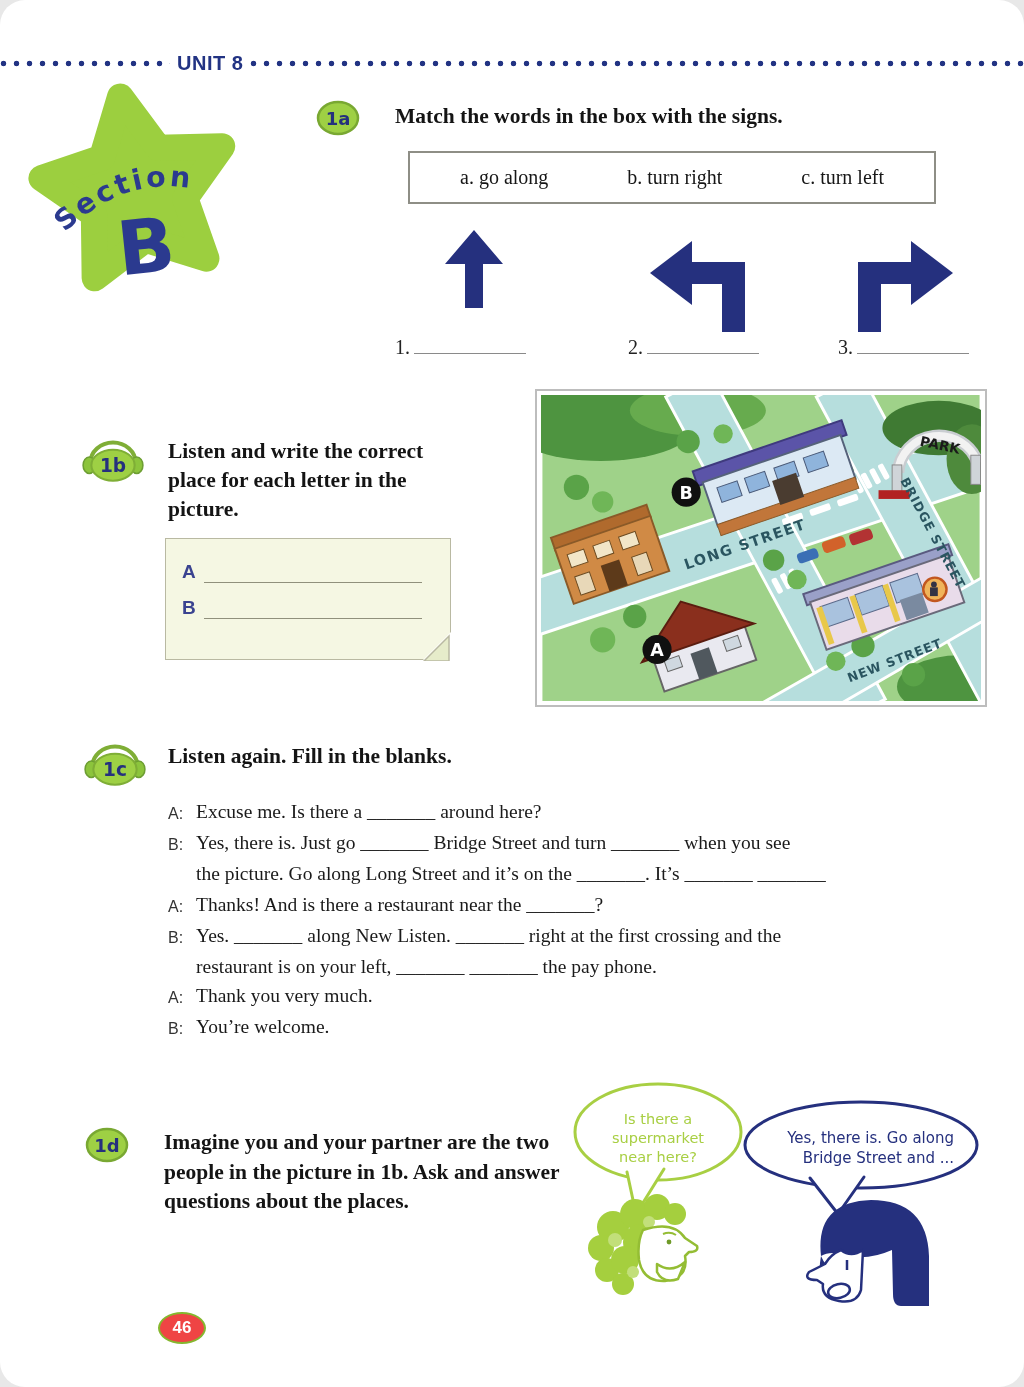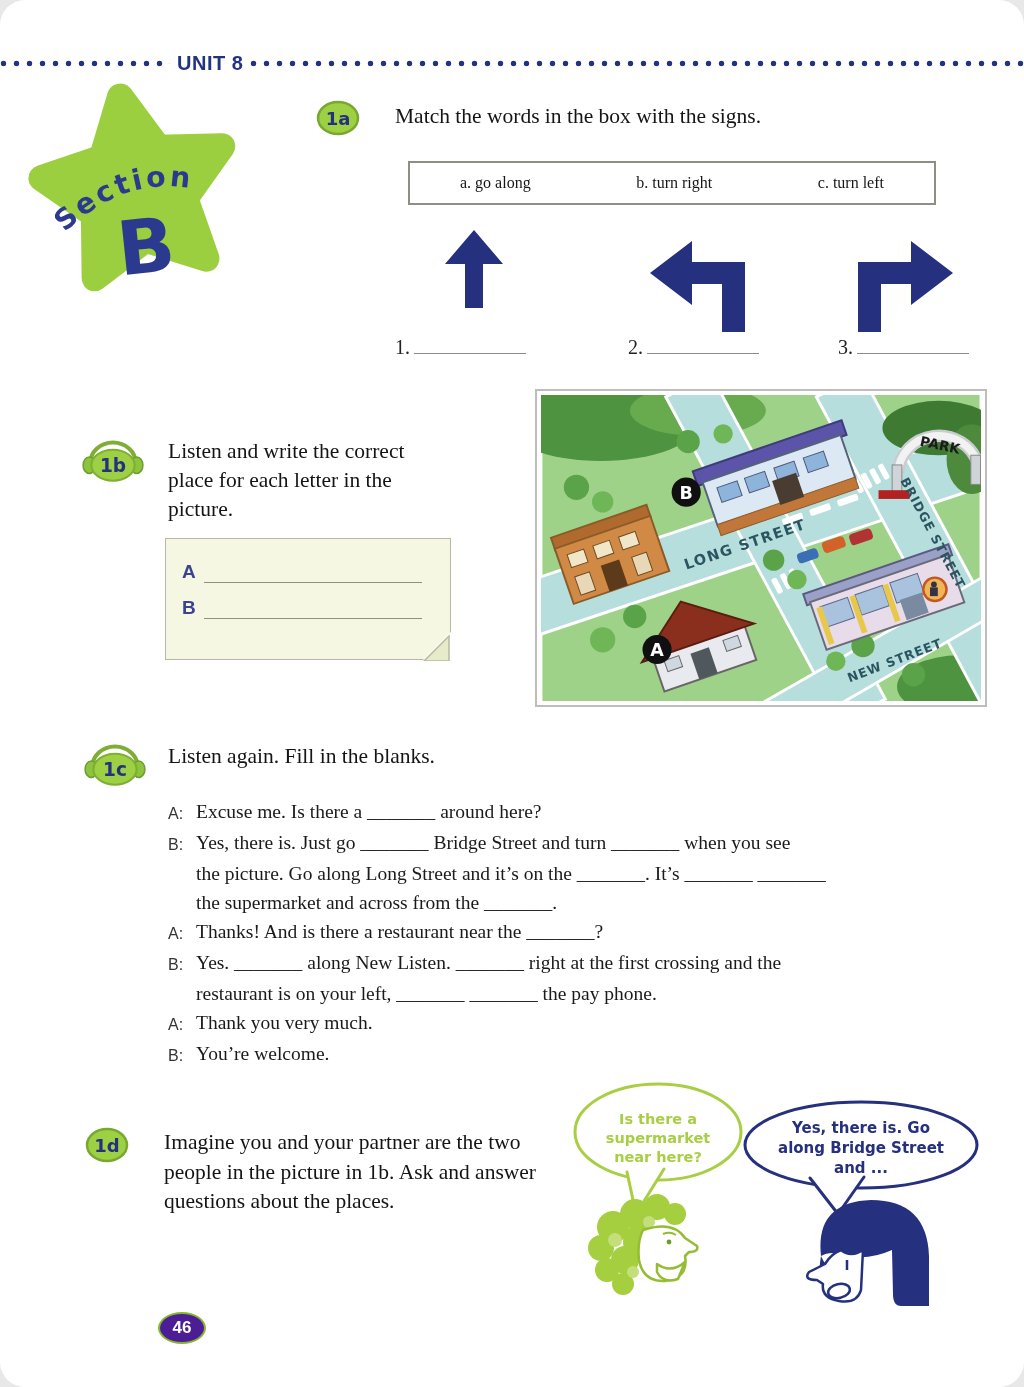--- a/index.html
+++ b/index.html
@@ -24,30 +24,30 @@
   #section-star { left:18px; top:80px; width:238px; height:218px; }
 
   
   .badge-sm { width:46px; height:38px; }
   .badge-hp { width:66px; height:50px; }
   #badge-1a { left:315px; top:99px; }
   #badge-1b { left:80px; top:434px; }
   #badge-1c { left:82px; top:738px; }
   #badge-1d { left:84px; top:1126px; }
 
-  .h-bold { font-weight:normal; font-size:21.5px; color:#141414; }
+  .h-bold { font-weight:bold; font-size:21.5px; color:#141414; }
   #heading-1a { left:395px; top:104px; }
   #text-1b   { left:168px; top:437px; width:258px; line-height:29px; }
   #heading-1c{ left:168px; top:744px; }
   #text-1d   { left:164px; top:1128px; width:404px; line-height:29.5px; }
 
   
-  #word-box { left:408px; top:161px; width:528px; height:44px;
+  #word-box { left:408px; top:151px; width:528px; height:53px;
               border:2px solid #8e8e86; display:flex; align-items:center;
-              justify-content:space-between; padding:0 50px; font-size:16px; color:#161616; }
+              justify-content:space-between; padding:0 50px; font-size:20px; color:#161616; }
 
   
   #sign-1 { left:445px; top:230px; }
   #sign-2 { left:650px; top:237px; }
   #sign-3 { left:858px; top:237px; }
 
   .blank-row { top:336px; font-size:20px; color:#222; }
   #blank-1 { left:395px; } #blank-2 { left:628px; } #blank-3 { left:838px; }
   .blank-line { display:inline-block; width:112px; border-bottom:1.5px solid #8a8a8a; height:18px; margin-left:4px; }
 
@@ -67,30 +67,30 @@
 
   
   #dialogue { left:168px; top:797px; width:840px; font-size:19.5px; line-height:29px; color:#1a1a1a; }
   .dlg-row { display:flex; white-space:nowrap; }
   .spk { width:28px; flex:none; font-family:"Liberation Sans",sans-serif; font-size:16px; color:#333; padding-top:2px; }
 
   
   .bubble { position:absolute; }
   .bubble svg { position:absolute; inset:0; overflow:visible; }
   .bubble-text { position:absolute; inset:0; display:flex; align-items:center; justify-content:center;
-                 text-align:center; font-family:"DejaVu Sans",sans-serif; font-weight:700; }
+                 text-align:center; font-family:"DejaVu Sans",sans-serif; font-weight:400; }
   #bubble-left  { left:572px; top:1082px; width:172px; height:112px; }
   #bubble-left .bubble-text { padding:14px 24px; color:#a8cf43; font-size:14.5px; line-height:19px; }
   #bubble-right { left:742px; top:1100px; width:238px; height:95px; }
-  #bubble-right .bubble-text { padding:10px 26px; color:#25307e; font-size:15px; line-height:20px; }
+  #bubble-right .bubble-text { padding:10px 26px; color:#25307e; font-size:15px; line-height:20px;text-align:right; }
   #char-left  { left:585px; top:1182px; }
   #char-right { left:795px; top:1188px; }
 
   
-  #page-num { left:158px; top:1312px; width:48px; height:32px; background:#4c1d95;
+  #page-num { left:158px; top:1312px; width:48px; height:32px; background:#ef4444;
               border:2px solid #85b72e; border-radius:50%; display:flex; align-items:center; justify-content:center;
               color:#fff; font-family:"Liberation Sans",sans-serif; font-weight:bold; font-size:17px; }
 </style>
 </head>
 <body>
 
 <div id="page">
 
   <div id="unit-rule" class="abs">
     <div class="dots dots-left"></div>
@@ -312,21 +312,20 @@
     <div class="dlg-row">
         <span class="spk">B:</span>
         <span class="txt">Yes, there is. Just go _______ Bridge Street and turn _______ when you see</span>
       </div>
     <div class="dlg-row">
         <span class="spk"></span>
         <span class="txt">the picture. Go along Long Street and it’s on the _______. It’s _______ _______</span>
       </div>
     <div class="dlg-row">
         <span class="spk"></span>
-        <span class="txt">the supermarket and across from the _______.</span>
       </div>
     <div class="dlg-row">
         <span class="spk">A:</span>
         <span class="txt">Thanks! And is there a restaurant near the _______?</span>
       </div>
     <div class="dlg-row">
         <span class="spk">B:</span>
         <span class="txt">Yes. _______ along New Listen. _______ right at the first crossing and the</span>
       </div>
     <div class="dlg-row">

